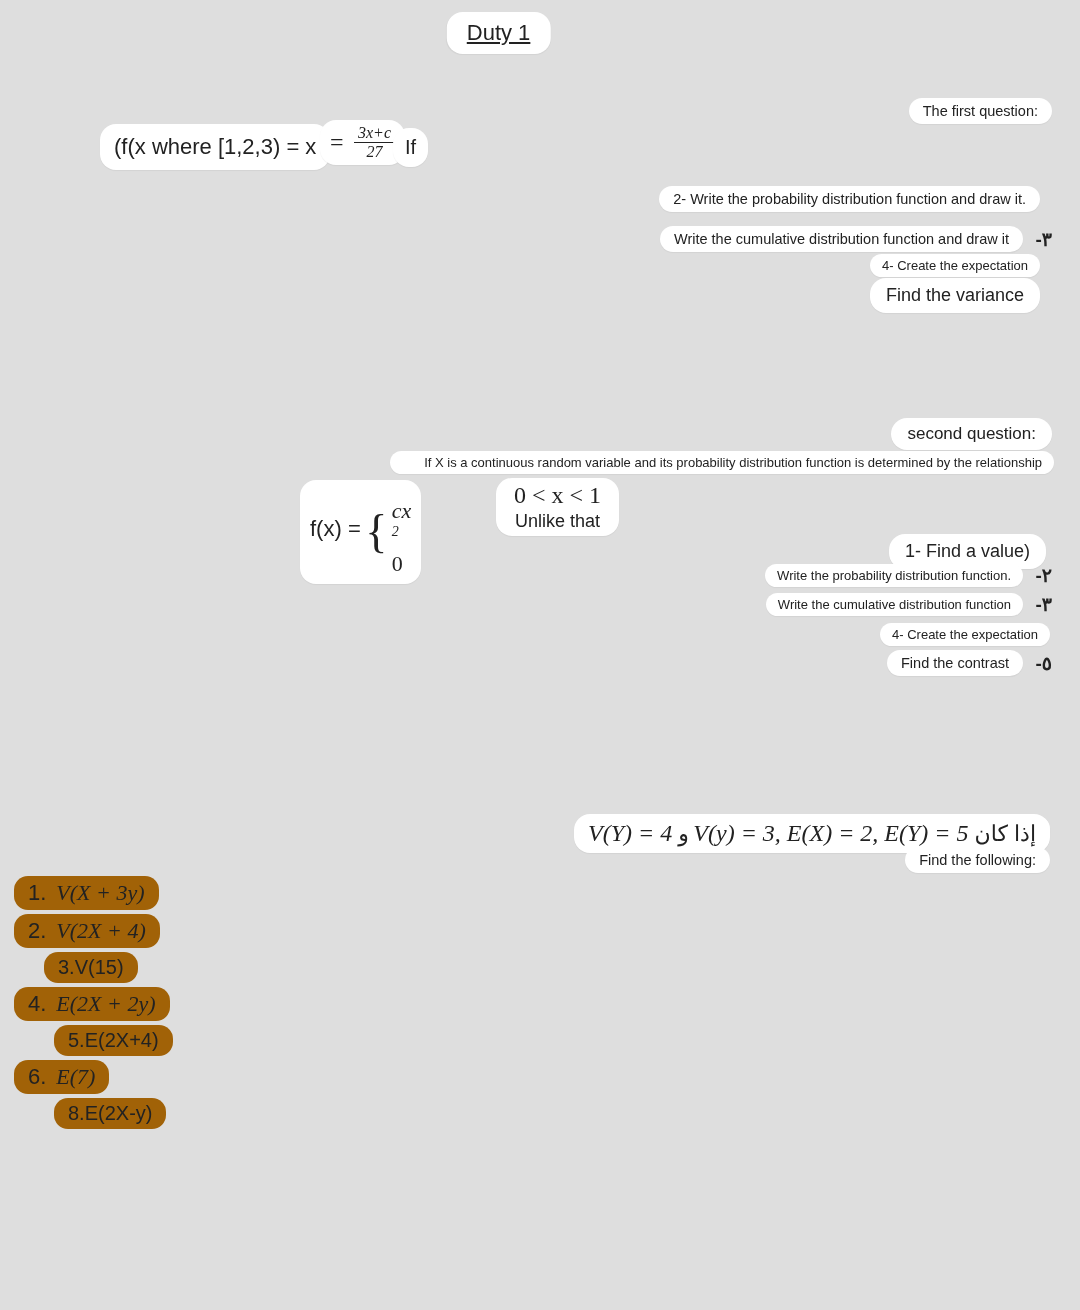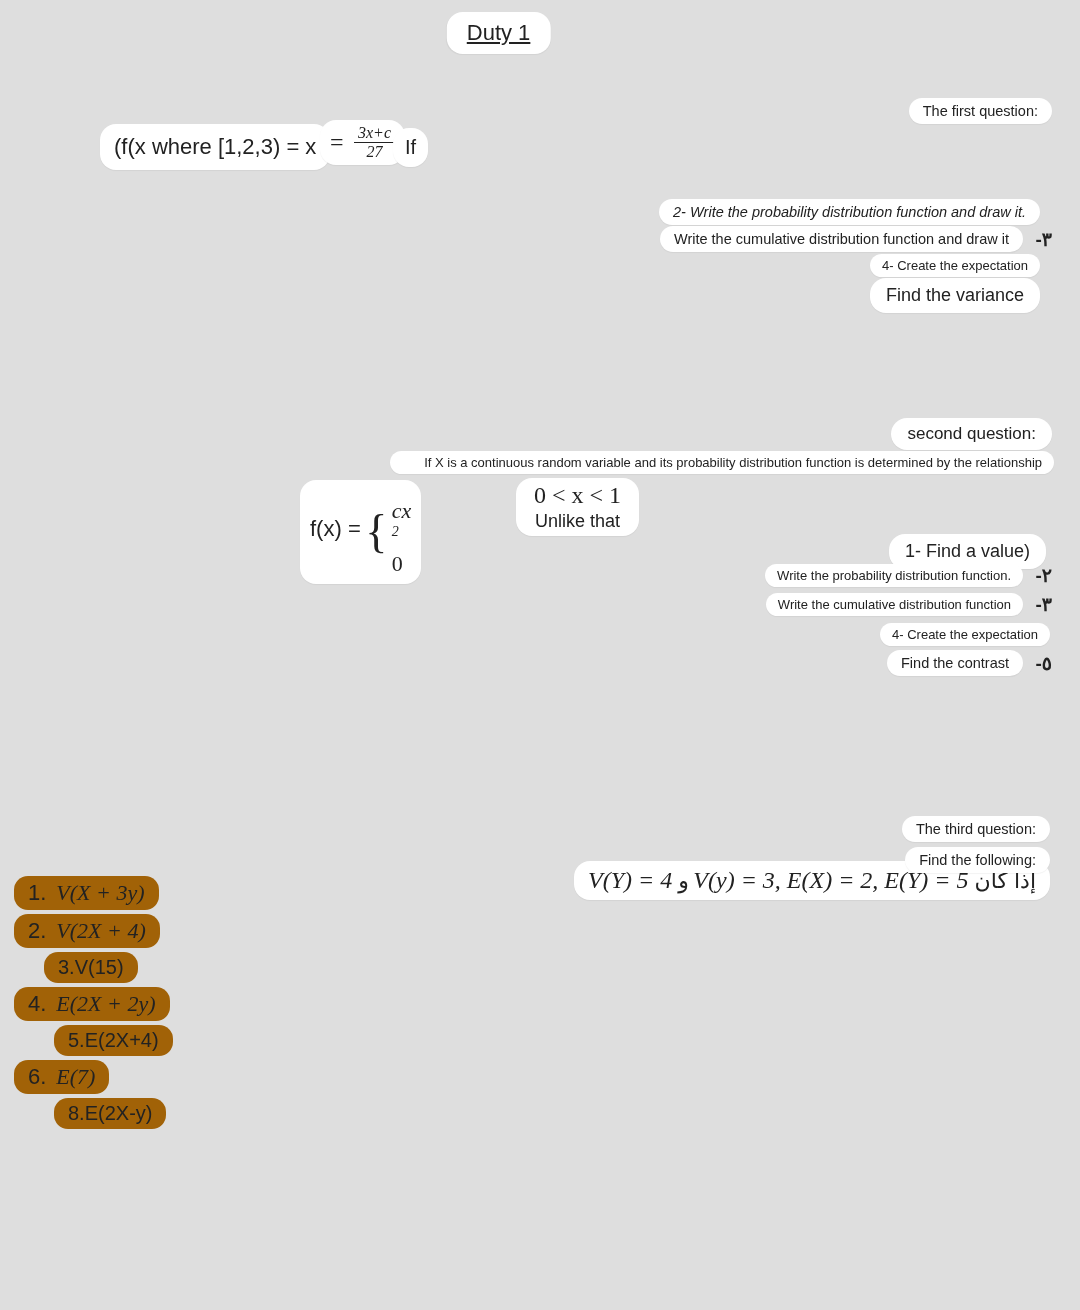--- a/index.html
+++ b/index.html
@@ -77,61 +77,61 @@
 <div class="bubble" style="top:124px; left:100px; font-size:22px; padding:10px 14px;">(f(x where [1,2,3) = x</div>
 <div class="bubble" style="top:120px; left:320px; padding:4px 10px;">
   <span class="math upright" style="vertical-align:middle;">=&nbsp;</span>
   <span class="frac">
     <span class="num">3x+c</span>
     <span class="den">27</span>
   </span>
 </div>
 <div class="bubble" style="top:128px; left:393px; font-size:20px; padding:8px 12px;">If</div>
 
-<div class="bubble small" style="top:199px; right:40px;font-style:italic;">2- Write the probability distribution function and draw it.</div>
+<div class="bubble small" style="top:186px; right:40px;">2- Write the probability distribution function and draw it.</div>
 <div style="position:absolute; top:226px; right:28px;">
   <span class="bubble small" style="position:static; display:inline-block;">Write the cumulative distribution function and draw it</span>
   <span class="arabic ar-num" style="vertical-align:middle; margin-left:8px;">-٣</span>
 </div>
 <div class="bubble tiny" style="top:254px; right:40px;">4- Create the expectation</div>
 <div class="bubble med" style="top:278px; right:40px;">Find the variance</div>
 
 <div class="bubble" style="top:418px; right:28px; font-size:17px;">second question:</div>
 <div class="bubble tiny" style="top:451px; right:26px; left:390px; white-space:normal; text-align:right;">If X is a continuous random variable and its probability distribution function is determined by the relationship</div>
 
 <div class="bubble" style="top:480px; left:300px; padding:6px 10px;">
   <span style="font-size:22px;">f(x) =</span>
   <span class="brace">{</span>
   <span class="stack">
     <span class="mathsm"><span>cx</span><sup style="font-size:14px;">2</sup></span>
     <span class="mathsm upright">0</span>
   </span>
 </div>
-<div class="bubble" style="top:478px; left:516px; padding:4px 18px;">
+<div class="bubble" style="top:478px; left:496px; padding:4px 18px;">
   <div class="math upright" style="font-size:24px; text-align:center;">0 &lt; x &lt; 1</div>
   <div style="font-size:18px; text-align:center; margin-top:2px;">Unlike that</div>
 </div>
 
 <div class="bubble med" style="top:534px; right:34px;">1- Find a value)</div>
 <div style="position:absolute; top:564px; right:28px;">
   <span class="bubble tiny" style="position:static; display:inline-block;">Write the probability distribution function.</span>
   <span class="arabic ar-num" style="vertical-align:middle; margin-left:8px;">-٢</span>
 </div>
 <div style="position:absolute; top:593px; right:28px;">
   <span class="bubble tiny" style="position:static; display:inline-block;">Write the cumulative distribution function</span>
   <span class="arabic ar-num" style="vertical-align:middle; margin-left:8px;">-٣</span>
 </div>
 <div class="bubble tiny" style="top:623px; right:30px;">4- Create the expectation</div>
 <div style="position:absolute; top:650px; right:28px;">
   <span class="bubble small" style="position:static; display:inline-block;">Find the contrast</span>
   <span class="arabic ar-num" style="vertical-align:middle; margin-left:8px;">-٥</span>
 </div>
 
 <div class="bubble small" style="top:816px; right:30px;">The third question:</div>
-<div class="bubble" style="top:814px; right:30px; padding:6px 14px;margin-top:47px;">
+<div class="bubble" style="top:814px; right:30px; padding:6px 14px;">
   <span class="math" style="font-size:24px;">V(Y) = 4 </span>
   <span class="arabic" style="font-size:22px;">و</span>
   <span class="math" style="font-size:24px;"> V(y) = 3, E(X) = 2, E(Y) = 5 </span>
   <span class="arabic" style="font-size:22px;">إذا كان</span>
 </div>
 <div class="bubble small" style="top:847px; right:30px;">Find the following:</div>
 
 <div class="list-block">
   <div><span class="list-item"><span class="num">1.</span><span>V(X + 3y)</span></span></div>
   <div><span class="list-item"><span class="num">2.</span><span>V(2X + 4)</span></span></div>

